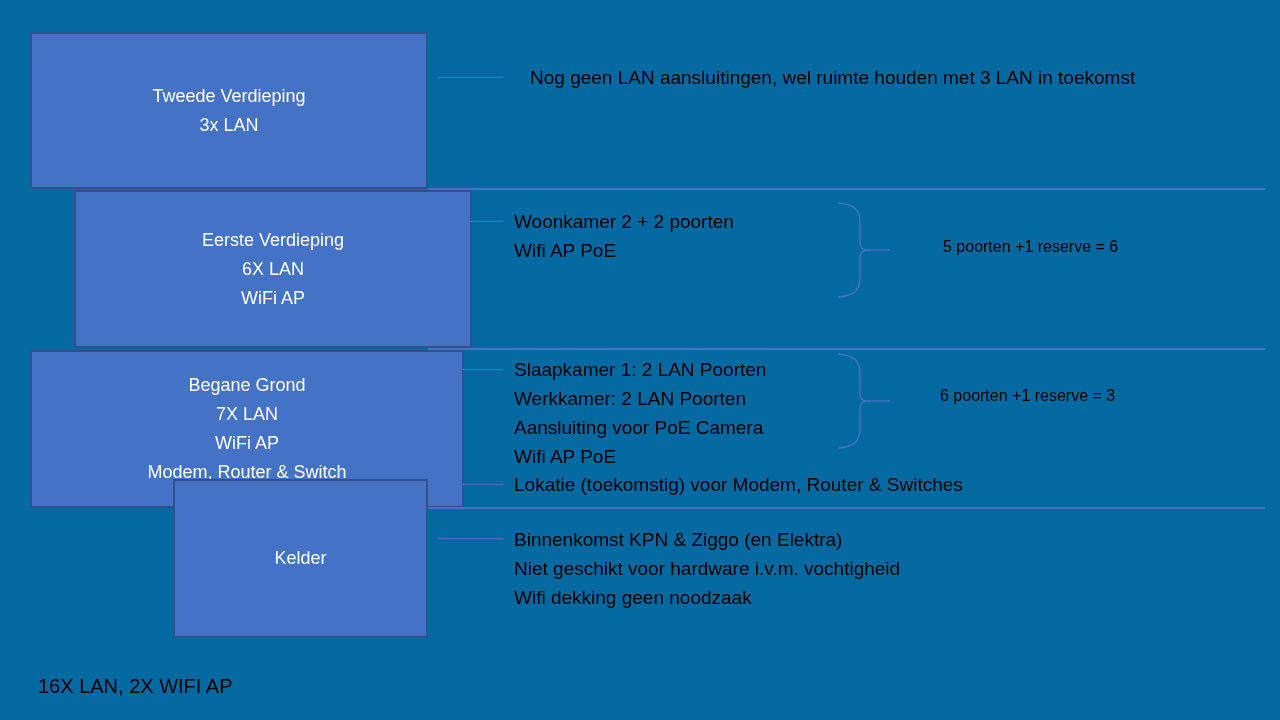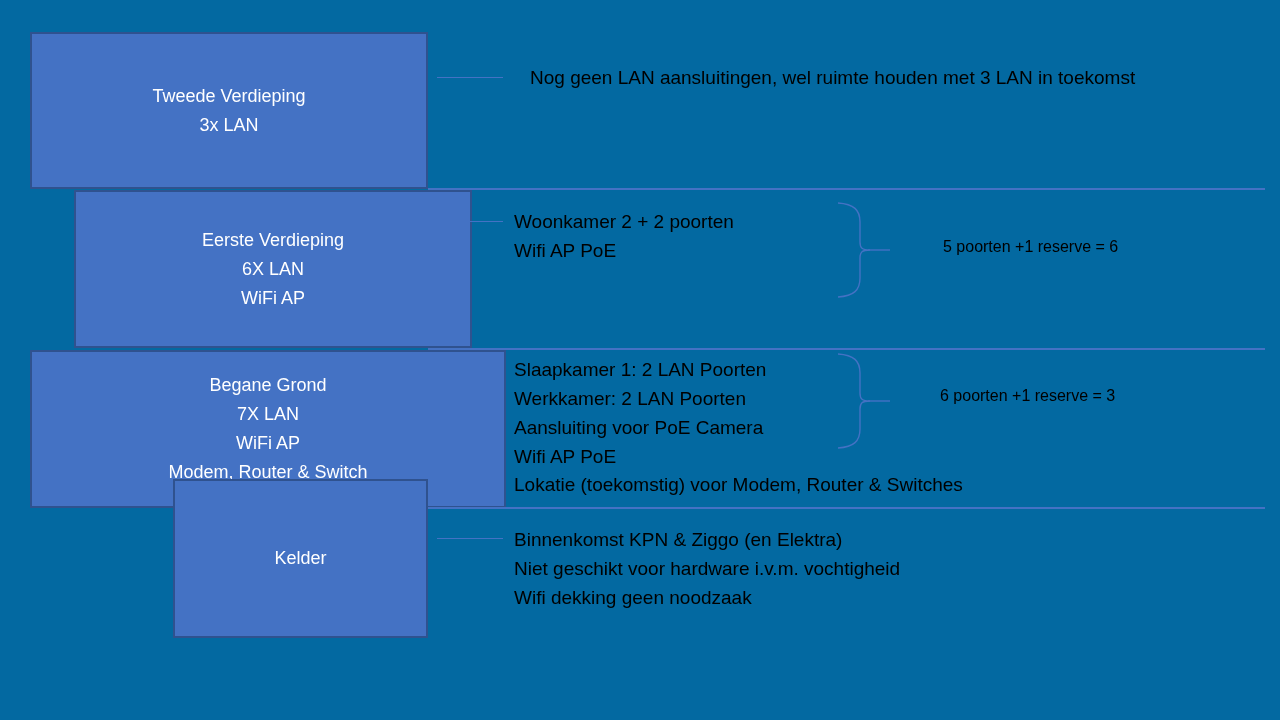--- a/index.html
+++ b/index.html
@@ -24,21 +24,21 @@
     flex-direction: column;
     align-items: center;
     justify-content: center;
     color: #ffffff;
     font-size: 18px;
     line-height: 29px;
     text-align: center;
   }
   .box-tweede { left: 30px;  top: 32px;  width: 398px; height: 157px; }
   .box-eerste { left: 30px;  top: 190px; width: 398px; height: 158px; margin-left: 44px; }
-  .box-begane { left: 30px;  top: 350px; width: 476px; height: 158px; }
+  .box-begane { left: 30px;  top: 350px; width: 434px; height: 158px; }
   .box-kelder { left: 173px; top: 479px; width: 255px; height: 159px; }
 
   .divider {
     position: absolute;
     left: 428px;
     width: 837px;
     height: 0;
     border-top: 2px solid #4472C4;
   }
   .divider-1 { top: 188px; }
@@ -166,14 +166,15 @@
   </svg>
 
   <svg class="brace brace-2" viewBox="0 0 56 100">
     <path d="M2,3 C18,4 24,10 24,22 L24,42 C24,48 26,50 34,50 C26,50 24,52 24,58 L24,78 C24,90 18,96 2,97" fill="none" stroke="#4472C4" stroke-width="1.4"></path>
     <path d="M32,50 L54,50" fill="none" stroke="#4472C4" stroke-width="1.4"></path>
   </svg>
 
   <div class="summary summary-1">5 poorten +1 reserve = 6</div>
   <div class="summary summary-2">6 poorten +1 reserve = 3</div>
 
+  <div class="footer-total">16X LAN, 2X WIFI AP</div>
 
 </div>
 
 </body></html>

